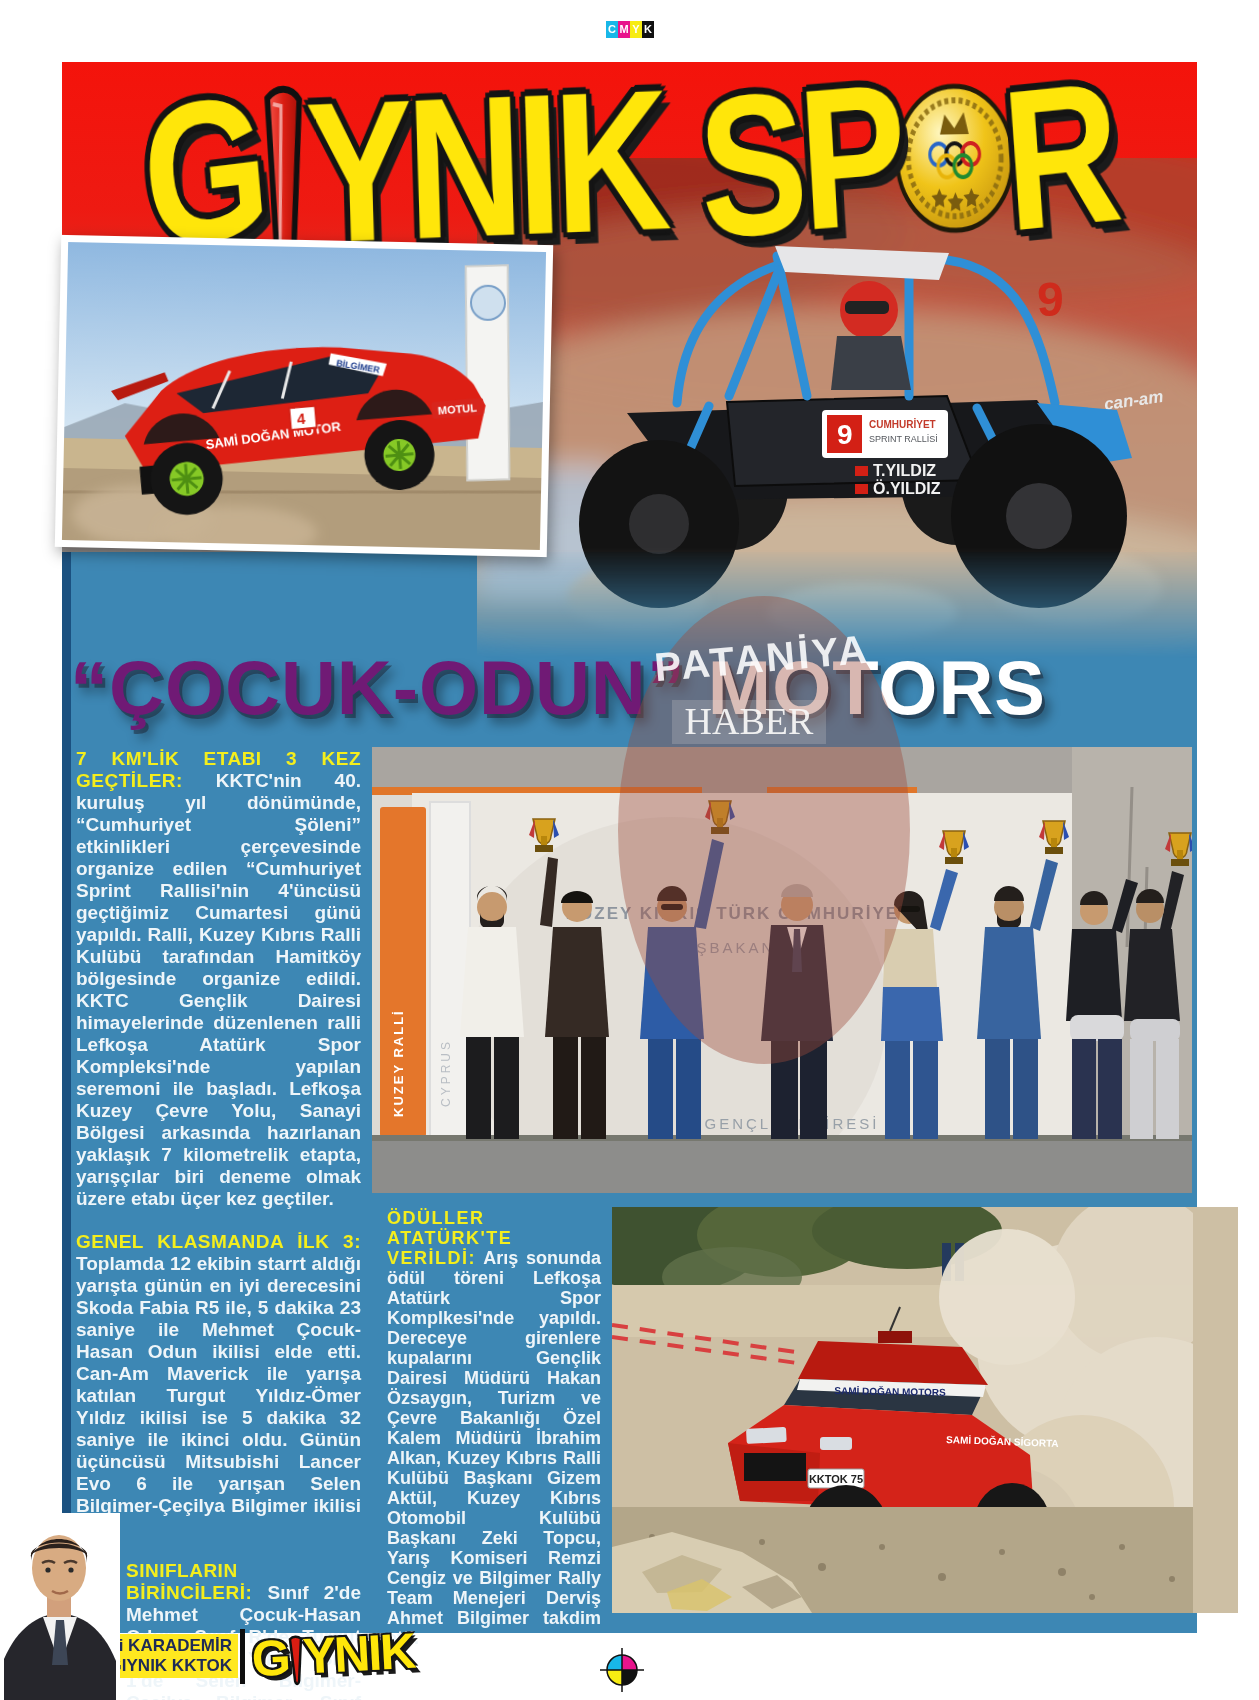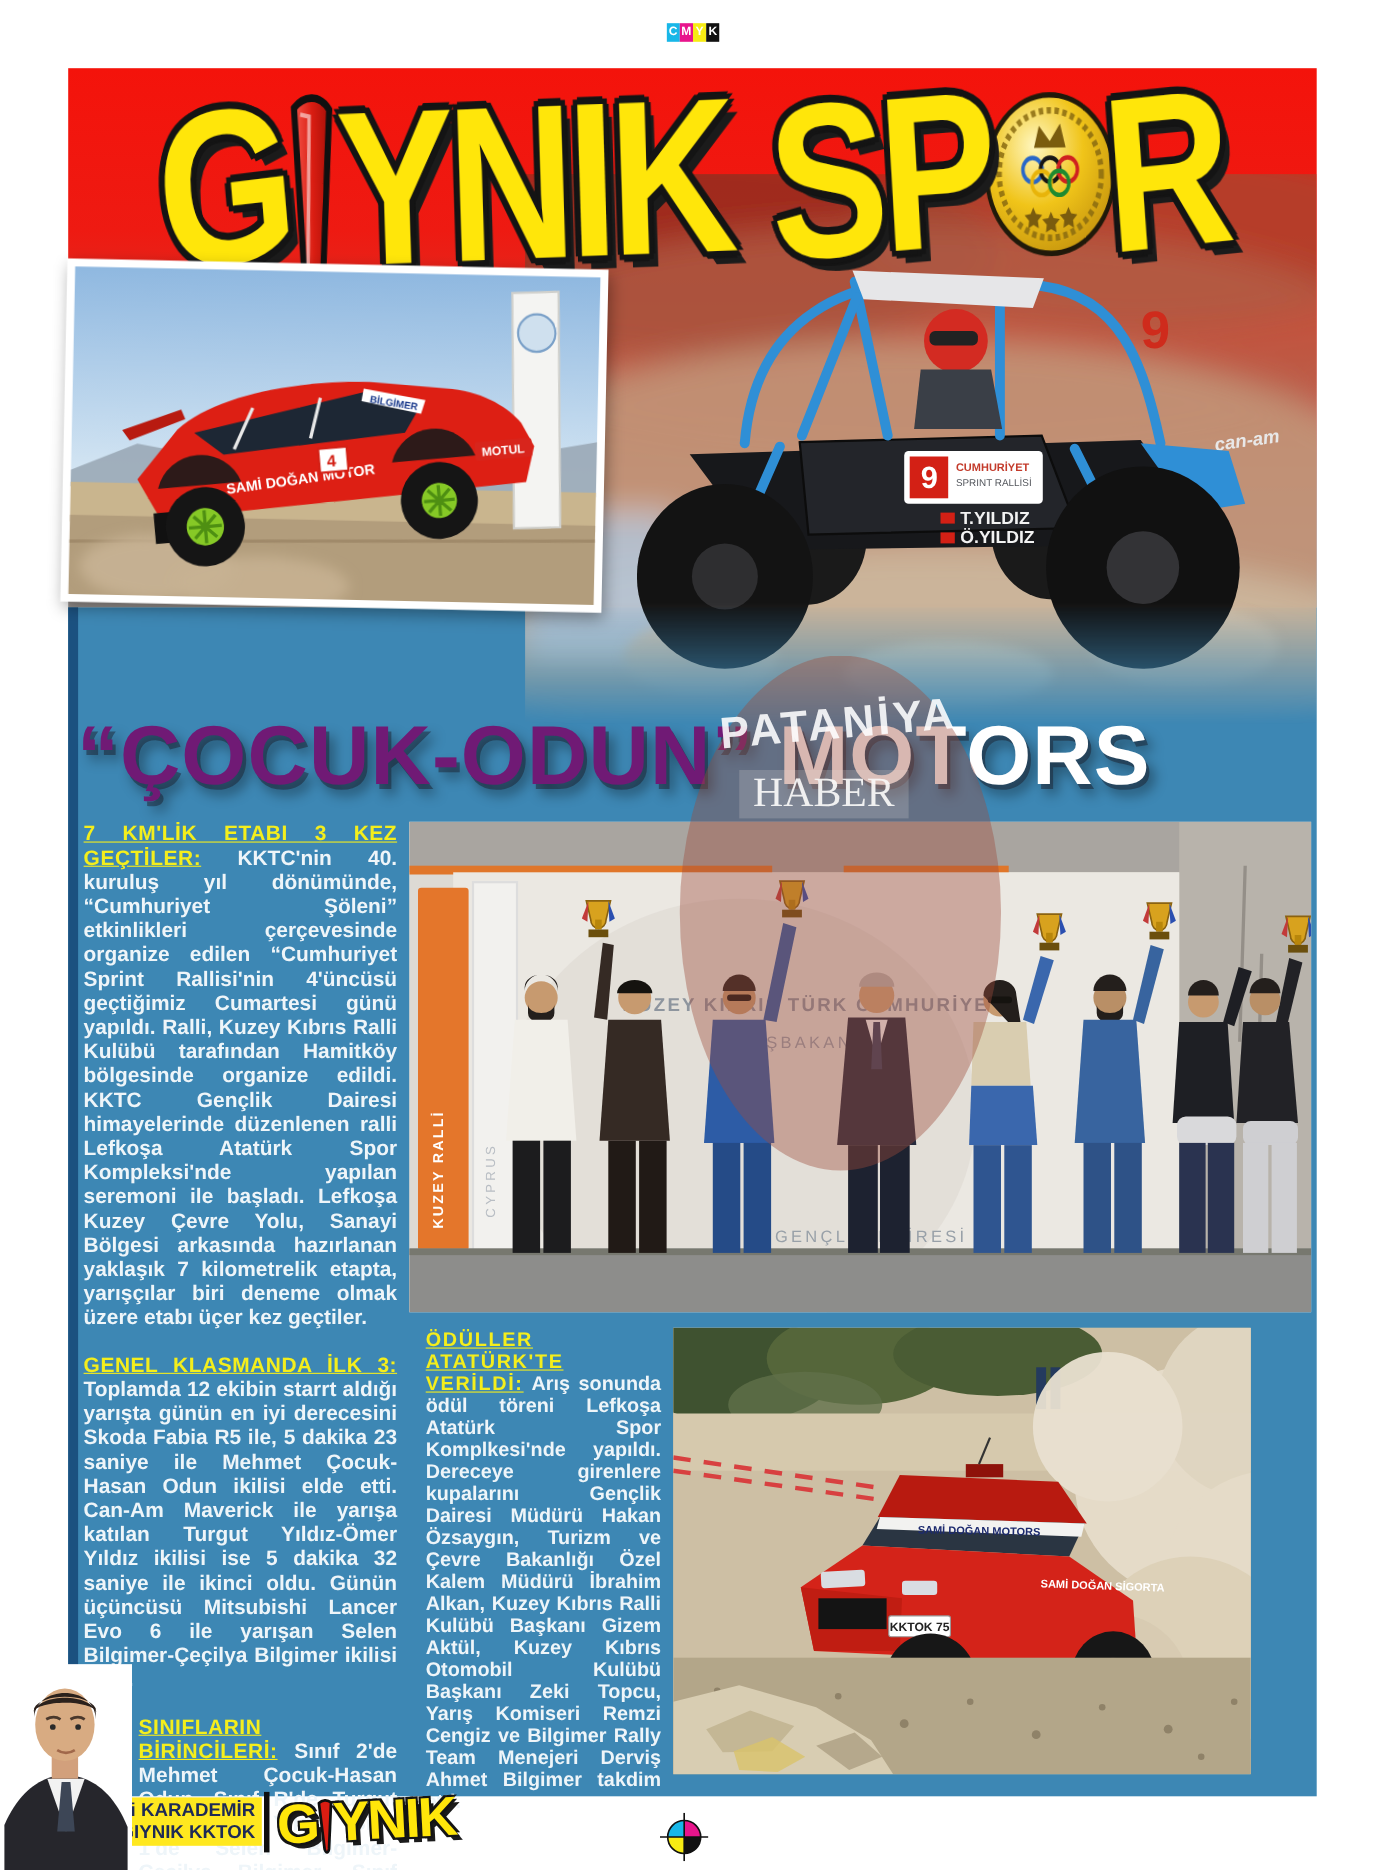--- a/index.html
+++ b/index.html
@@ -40,21 +40,21 @@
   .lg-r{display:inline-block;transform:rotate(-4deg);margin-left:-6px;}
   .excl{margin:6px -4px 0 -2px;}
   .medal{align-self:flex-start;margin:16px -8px 0 -8px;}
 
   
   .photo-left{position:absolute;left:58px;top:240px;width:492px;height:312px;background:#fff;
               padding:7px;box-sizing:border-box;transform:rotate(1.2deg);z-index:5;
               box-shadow:3px 6px 14px rgba(0,0,0,.38);}
   .photo-ceremony{position:absolute;left:372px;top:747px;width:820px;height:446px;z-index:4;
                   overflow:hidden;background:#dddad4;}
-  .photo-drift{position:absolute;left:612px;top:1207px;width:525px;height:406px;z-index:4;
+  .photo-drift{position:absolute;left:612px;top:1207px;width:626px;height:406px;z-index:4;
                overflow:hidden;background:#cdbfa4;}
   .photo-man{position:absolute;left:0;top:1513px;width:120px;height:187px;z-index:8;background:#fff;}
 
   
   .panel{position:absolute;left:62px;top:552px;width:1135px;height:1081px;background:#3d87b4;z-index:1;}
   .panel::before{content:"";position:absolute;left:0;top:0;width:9px;height:100%;
                  background:#1b5180;}
   .hl1{position:absolute;left:70px;top:556px;width:1125px;z-index:10;
        font:bold 84px/1 "Liberation Sans",sans-serif;color:#ffffff;letter-spacing:-1px;
        text-shadow:3px 4px 0 rgba(25,25,35,.45),7px 9px 12px rgba(0,0,0,.4);
@@ -75,21 +75,21 @@
       font:38px/1.15 "Liberation Serif",serif;color:rgba(250,250,248,.92);
       background:rgba(225,220,214,.22);pointer-events:none;}
 
   
   .col1{position:absolute;left:76px;top:748px;width:285px;z-index:6;
         font:bold 19px/22px "Liberation Sans",sans-serif;color:#eef5f9;text-align:justify;}
   .col1 p{margin:0 0 21px 0;}
   .col2{position:absolute;left:375px;top:1208px;width:214px;z-index:6;
         font:bold 18px/20px "Liberation Sans",sans-serif;color:#eef5f9;text-align:justify;margin-left:12px;}
   .col2 p{margin:0;}
-  .h{color:#f4ee1c;letter-spacing:.5px;text-decoration:underline;}
+  .h{color:#f4ee1c;letter-spacing:.5px;}
   .col2 .h{letter-spacing:1.5px;}
   .head-spacer{float:left;width:50px;height:210px;margin-top:106px;}
 
   
   .byline{position:absolute;left:84px;top:1634px;width:154px;height:44px;background:#ffe81f;
           z-index:7;display:flex;flex-direction:column;justify-content:center;
           padding-right:6px;box-sizing:border-box;text-align:right;
           font:bold 17px/20px "Liberation Sans",sans-serif;color:#1e2a56;}
   .divider{position:absolute;left:240px;top:1629px;width:5px;height:55px;background:#0e0e0e;z-index:7;}
   .footer-logo{position:absolute;left:252px;top:1630px;z-index:7;display:flex;align-items:flex-start;

